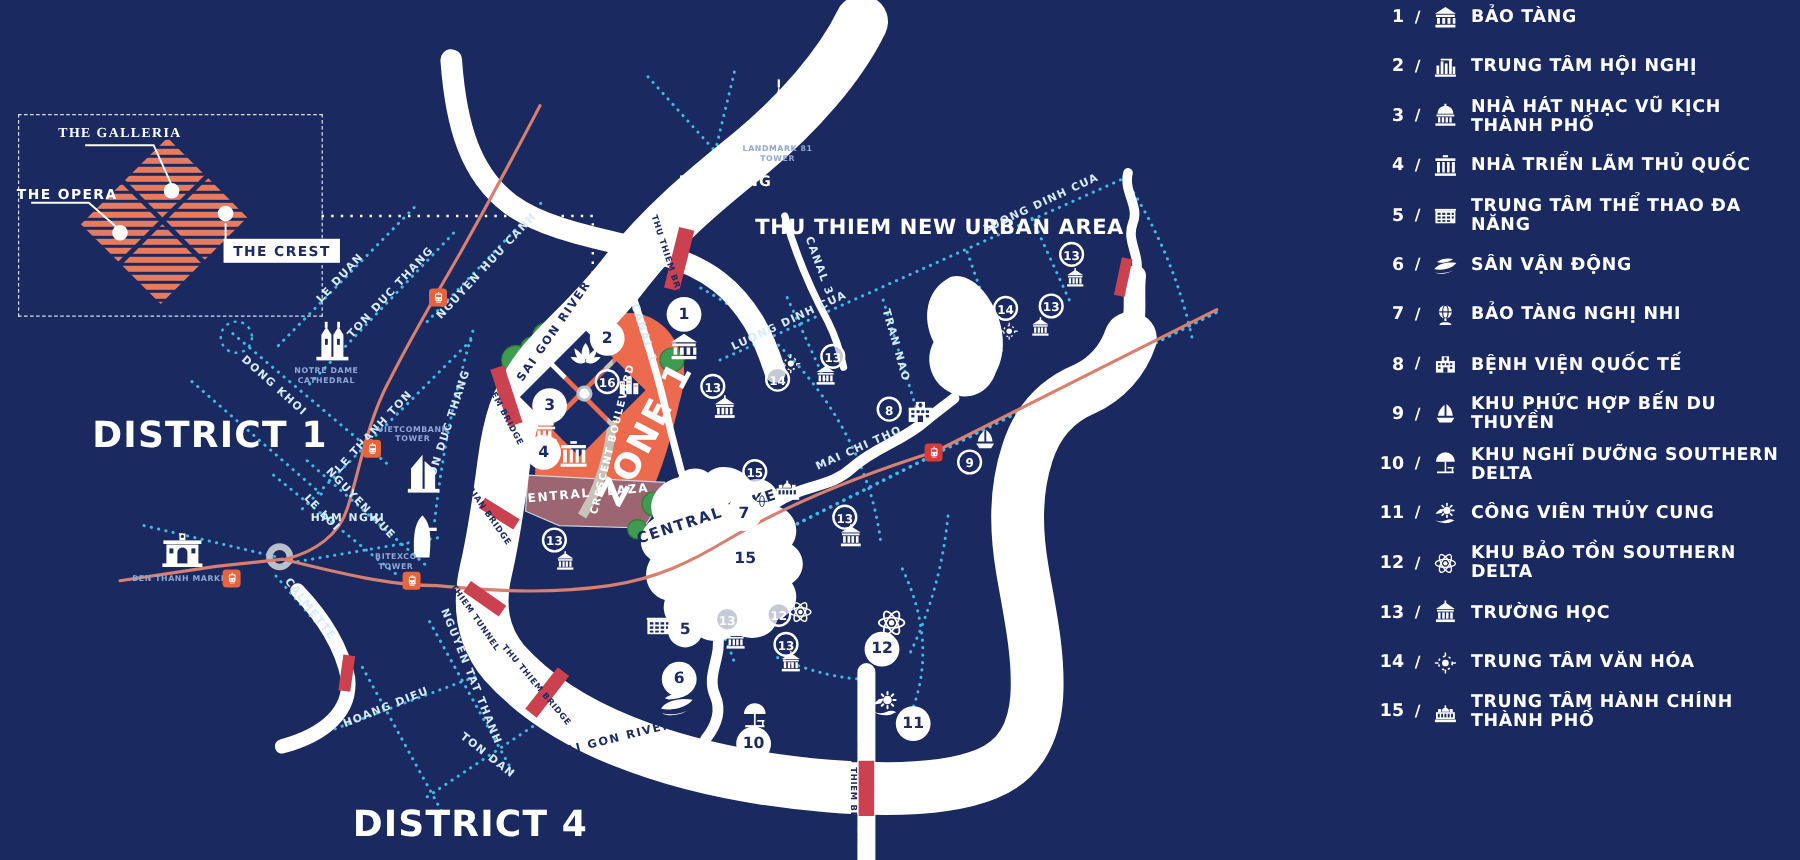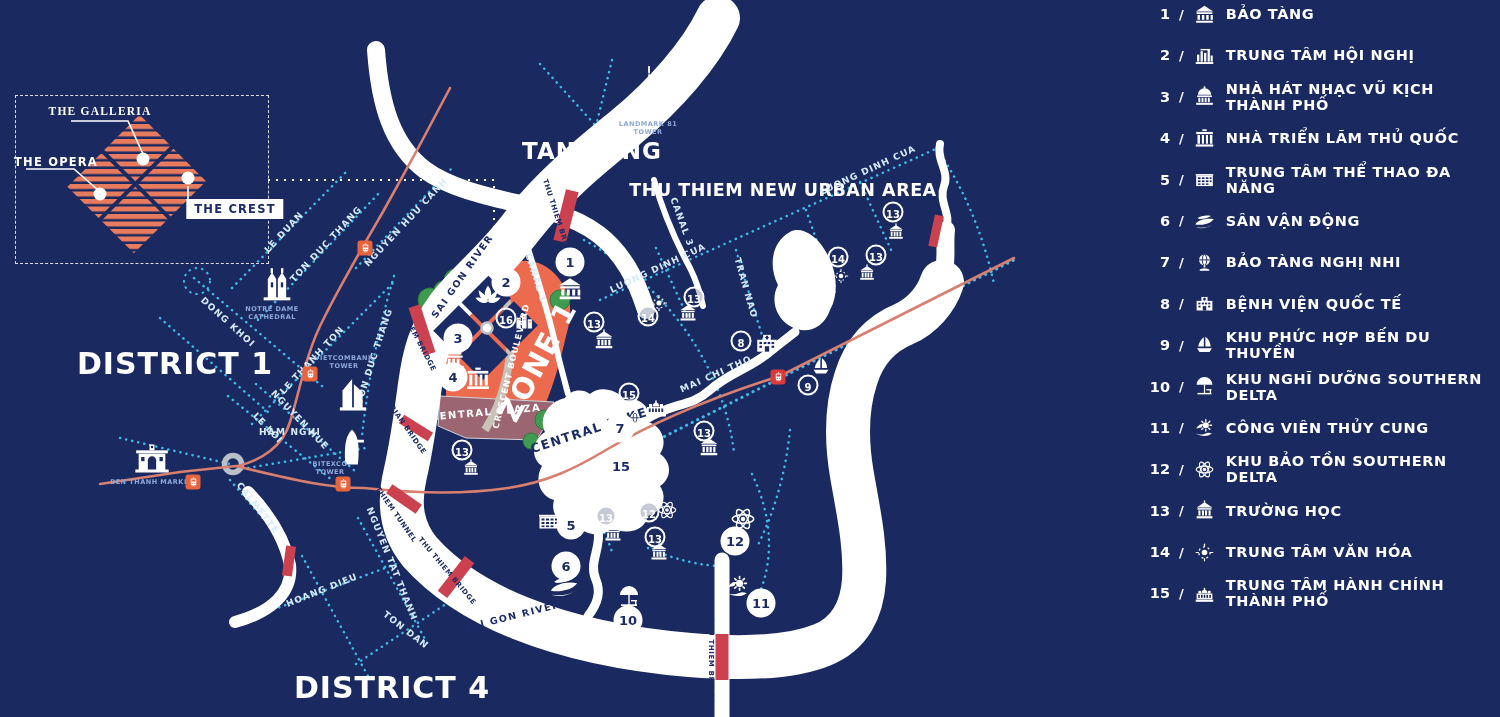--- a/index.html
+++ b/index.html
@@ -147,21 +147,21 @@
           <rect x="-28" y="-41" width="6" height="2.5"></rect>
           <rect x="-18" y="-41" width="6" height="2.5"></rect>
       </g>
       <circle cx="0" cy="0" r="5.5" fill="#ffffff" stroke="#b9c0ca" stroke-width="2.5"></circle>
     </g>
   </svg>
 
   <div id="overlays">
       <div class="area-label ov" style="font-size: 30px; letter-spacing: 1px; left: 175px; top: 363px; transform: translate(-50%, -50%);">DISTRICT 1</div>
       <div class="area-label ov" style="font-size: 30px; letter-spacing: 1px; left: 392px; top: 687px; transform: translate(-50%, -50%); text-align: center;">DISTRICT 4</div>
-      <div class="area-label ov" style="font-size: 23px; letter-spacing: 1px; left: 592px; top: 151px; transform: translate(-50%, -50%);">TAN CANG</div>
+      <div class="area-label ov" style="font-size: 12px; letter-spacing: 1px; left: 605px; top: 151px; transform: translate(-50%, -50%);">TAN CANG</div>
       <div class="area-label ov" style="font-size: 17.5px; letter-spacing: 0.5px; left: 783px; top: 190px; transform: translate(-50%, -50%);">THU THIEM NEW URBAN AREA</div>
       <div class="area-label ov" style="font-size: 29px; letter-spacing: 2px; left: 538px; top: 361px; transform: translate(-50%, -50%) rotate(-62deg);">ZONE 1</div>
       <div class="area-label ov" style="font-size: 8.5px; letter-spacing: 1px; left: 511px; top: 366px; transform: translate(-50%, -50%) rotate(-76deg);">CRESCENT BOULEVARD</div>
       <div class="area-label ov" style="font-size: 10px; letter-spacing: 1.5px; left: 486px; top: 412px; transform: translate(-50%, -50%) rotate(-5deg);">CENTRAL PLAZA</div>
       <div class="area-label navy ov" style="font-size: 12.5px; letter-spacing: 1.5px; left: 589px; top: 430px; transform: translate(-50%, -50%) rotate(-18deg);">CENTRAL LAKE</div>
       <div class="street-label ov" style="left: 284px; top: 232px; transform: translate(-50%, -50%) rotate(-47deg);">LE DUAN</div>
       <div class="street-label ov" style="left: 326px; top: 244px; transform: translate(-50%, -50%) rotate(-47deg);">TON DUC THANG</div>
       <div class="street-label ov" style="left: 406px; top: 222px; transform: translate(-50%, -50%) rotate(-47deg);">NGUYEN HUU CANH</div>
       <div class="street-label ov" style="left: 228px; top: 322px; transform: translate(-50%, -50%) rotate(42deg);">DONG KHOI</div>
       <div class="street-label ov" style="left: 312px; top: 360px; transform: translate(-50%, -50%) rotate(-47deg);">LE THANH TON</div>

